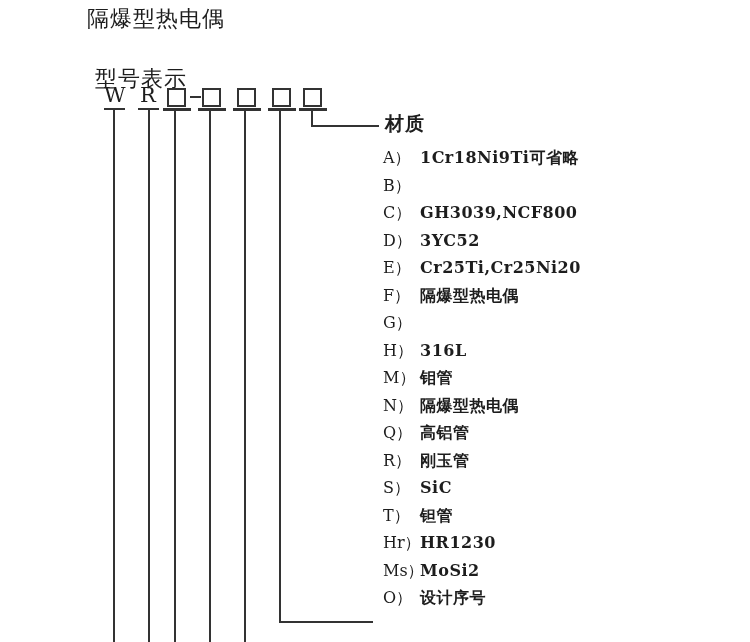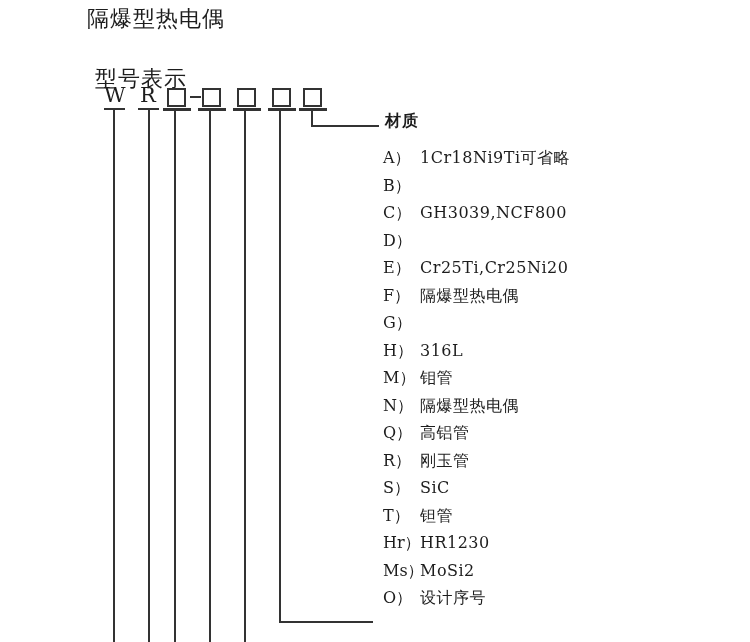--- a/index.html
+++ b/index.html
@@ -42,36 +42,36 @@
     position:absolute;left:190px;top:96px;width:11px;height:2px;
     background:#333333;
   }
   .vline{
     position:absolute;width:2px;background:#333333;
   }
   .hline{
     position:absolute;height:2px;background:#333333;
   }
   .group-label{
-    position:absolute;font-size:16px;font-weight:700;
+    position:absolute;font-size:19px;font-weight:700;
     letter-spacing:1px;
     text-align:right;
   }
   .material-list{
     position:absolute;left:383px;top:144px;width:260px;
   }
   .material-row{
     display:flex;height:27.5px;line-height:27.5px;
     font-size:16px;
   }
   .material-code{
     width:37px;flex:0 0 37px;
   }
   .material-value{
-    flex:1;letter-spacing:0.5px;
+    flex:1;letter-spacing:0.5px;font-weight:bold;
   }
 </style>
 </head>
 <body>
 
 <div class="page">
 
   <h1 class="doc-title">隔爆型热电偶</h1>
   <h2 class="section-title">型号表示</h2>
 
@@ -115,20 +115,21 @@
     </div>
     <div class="material-row">
       <span class="material-code">B）</span>
     </div>
     <div class="material-row">
       <span class="material-code">C）</span>
       <span class="material-value">GH3039,NCF800</span>
     </div>
     <div class="material-row">
       <span class="material-code">D）</span>
+      <span class="material-value">3YC52</span>
     </div>
     <div class="material-row">
       <span class="material-code">E）</span>
       <span class="material-value">Cr25Ti,Cr25Ni20</span>
     </div>
     <div class="material-row">
       <span class="material-code">F）</span>
       <span class="material-value">隔爆型热电偶</span>
     </div>
     <div class="material-row">

